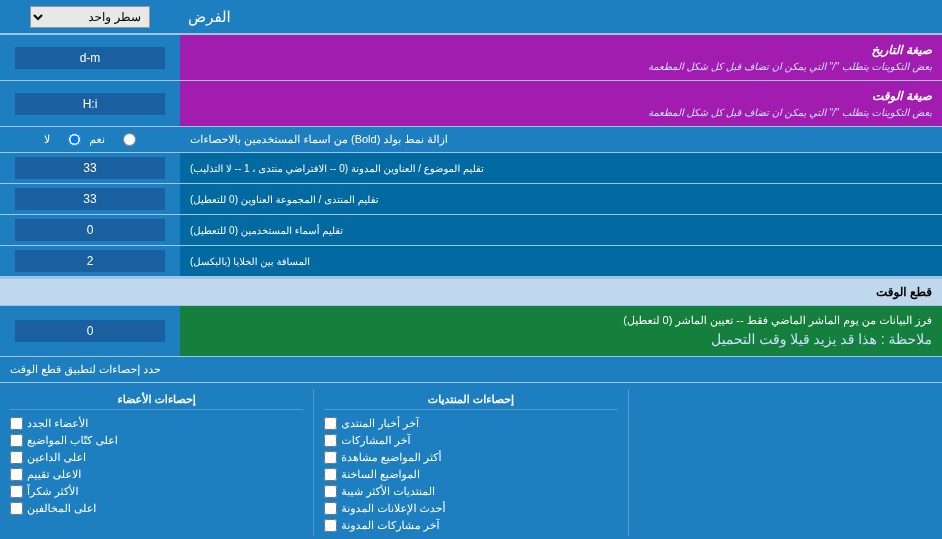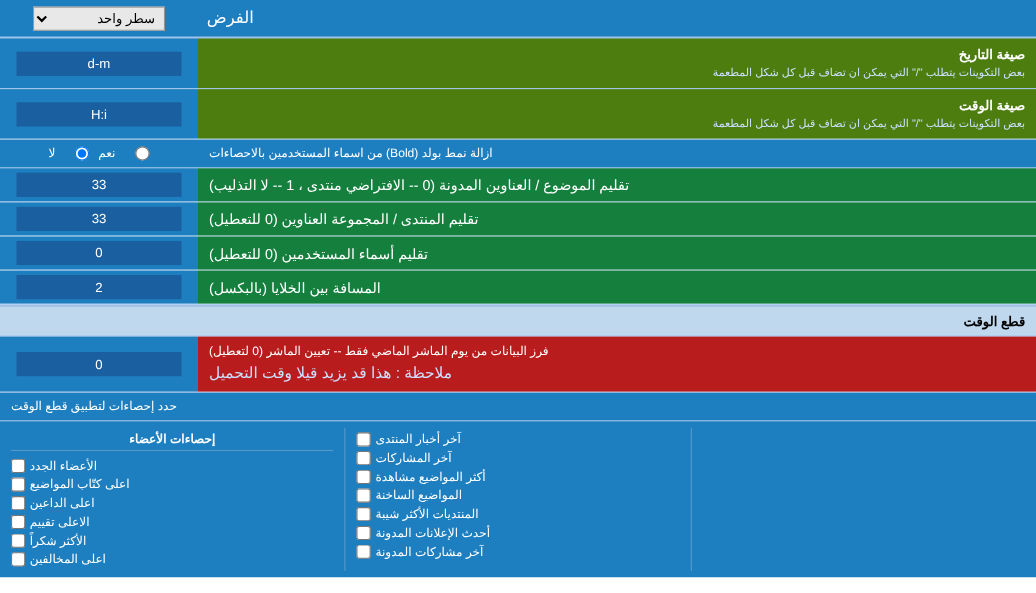--- a/index.html
+++ b/index.html
@@ -61,26 +61,27 @@
 
     
     .row-field {
       display: flex;
       width: 100%;
       border-bottom: 1px solid #a0c4e8;
     }
 
     .row-field .label-part {
       flex: 1;
-      background: #4d7c0f;
+      background: #a21caf;
       color: #fff;
       padding: 6px 10px;
       text-align: right;
       font-size: 11px;
       line-height: 1.5;
+      font-style: italic;
     }
 
     .row-field .label-part .main-label {
       font-weight: bold;
       font-size: 12px;
     }
 
     .row-field .label-part .sub-label {
       font-size: 10px;
       color: #cce0ff;
@@ -144,25 +145,25 @@
 
     
     .row-num {
       display: flex;
       width: 100%;
       border-bottom: 1px solid #a0c4e8;
     }
 
     .row-num .label-part {
       flex: 1;
-      background: #15803d;
+      background: #0369a1;
       color: #fff;
       padding: 6px 10px;
       text-align: center;
-      font-size: 13px;
+      font-size: 10px;
       display: flex;
       align-items: center;
       justify-content: flex-end;
     }
 
     .row-num .num-input-part {
       background: #1e7fc0;
       padding: 4px 6px;
       display: flex;
       align-items: center;
@@ -185,24 +186,24 @@
 
     
     .row-cutoff {
       display: flex;
       width: 100%;
       border-bottom: 1px solid #a0c4e8;
     }
 
     .row-cutoff .label-part {
       flex: 1;
-      background: #b91c1c;
-      color: #fff;
-      padding: 6px 10px;
-      text-align: left;
+      background: #15803d;
+      color: #fff;
+      padding: 6px 10px;
+      text-align: right;
       font-size: 11px;
       line-height: 1.5;
     }
 
     .row-cutoff .label-part .main-label {
       font-size: 11px;
     }
 
     .row-cutoff .label-part .note-label {
       font-size: 10px;
@@ -375,20 +376,21 @@
   <div class="stats-header-row">
     <div class="label-part">حدد إحصاءات لتطبيق قطع الوقت</div>
   </div>
 
   <div class="checkboxes-container">
 
     <div class="checkbox-col">
     </div>
 
     <div class="checkbox-col">
+      <div class="col-header">إحصاءات المنتديات</div>
       <div class="checkbox-item">
         <span>آخر أخبار المنتدى</span>
         <input type="checkbox" style="">
       </div>
       <div class="checkbox-item">
         <span>آخر المشاركات</span>
         <input type="checkbox" style="">
       </div>
       <div class="checkbox-item">
         <span>أكثر المواضيع مشاهدة</span>

